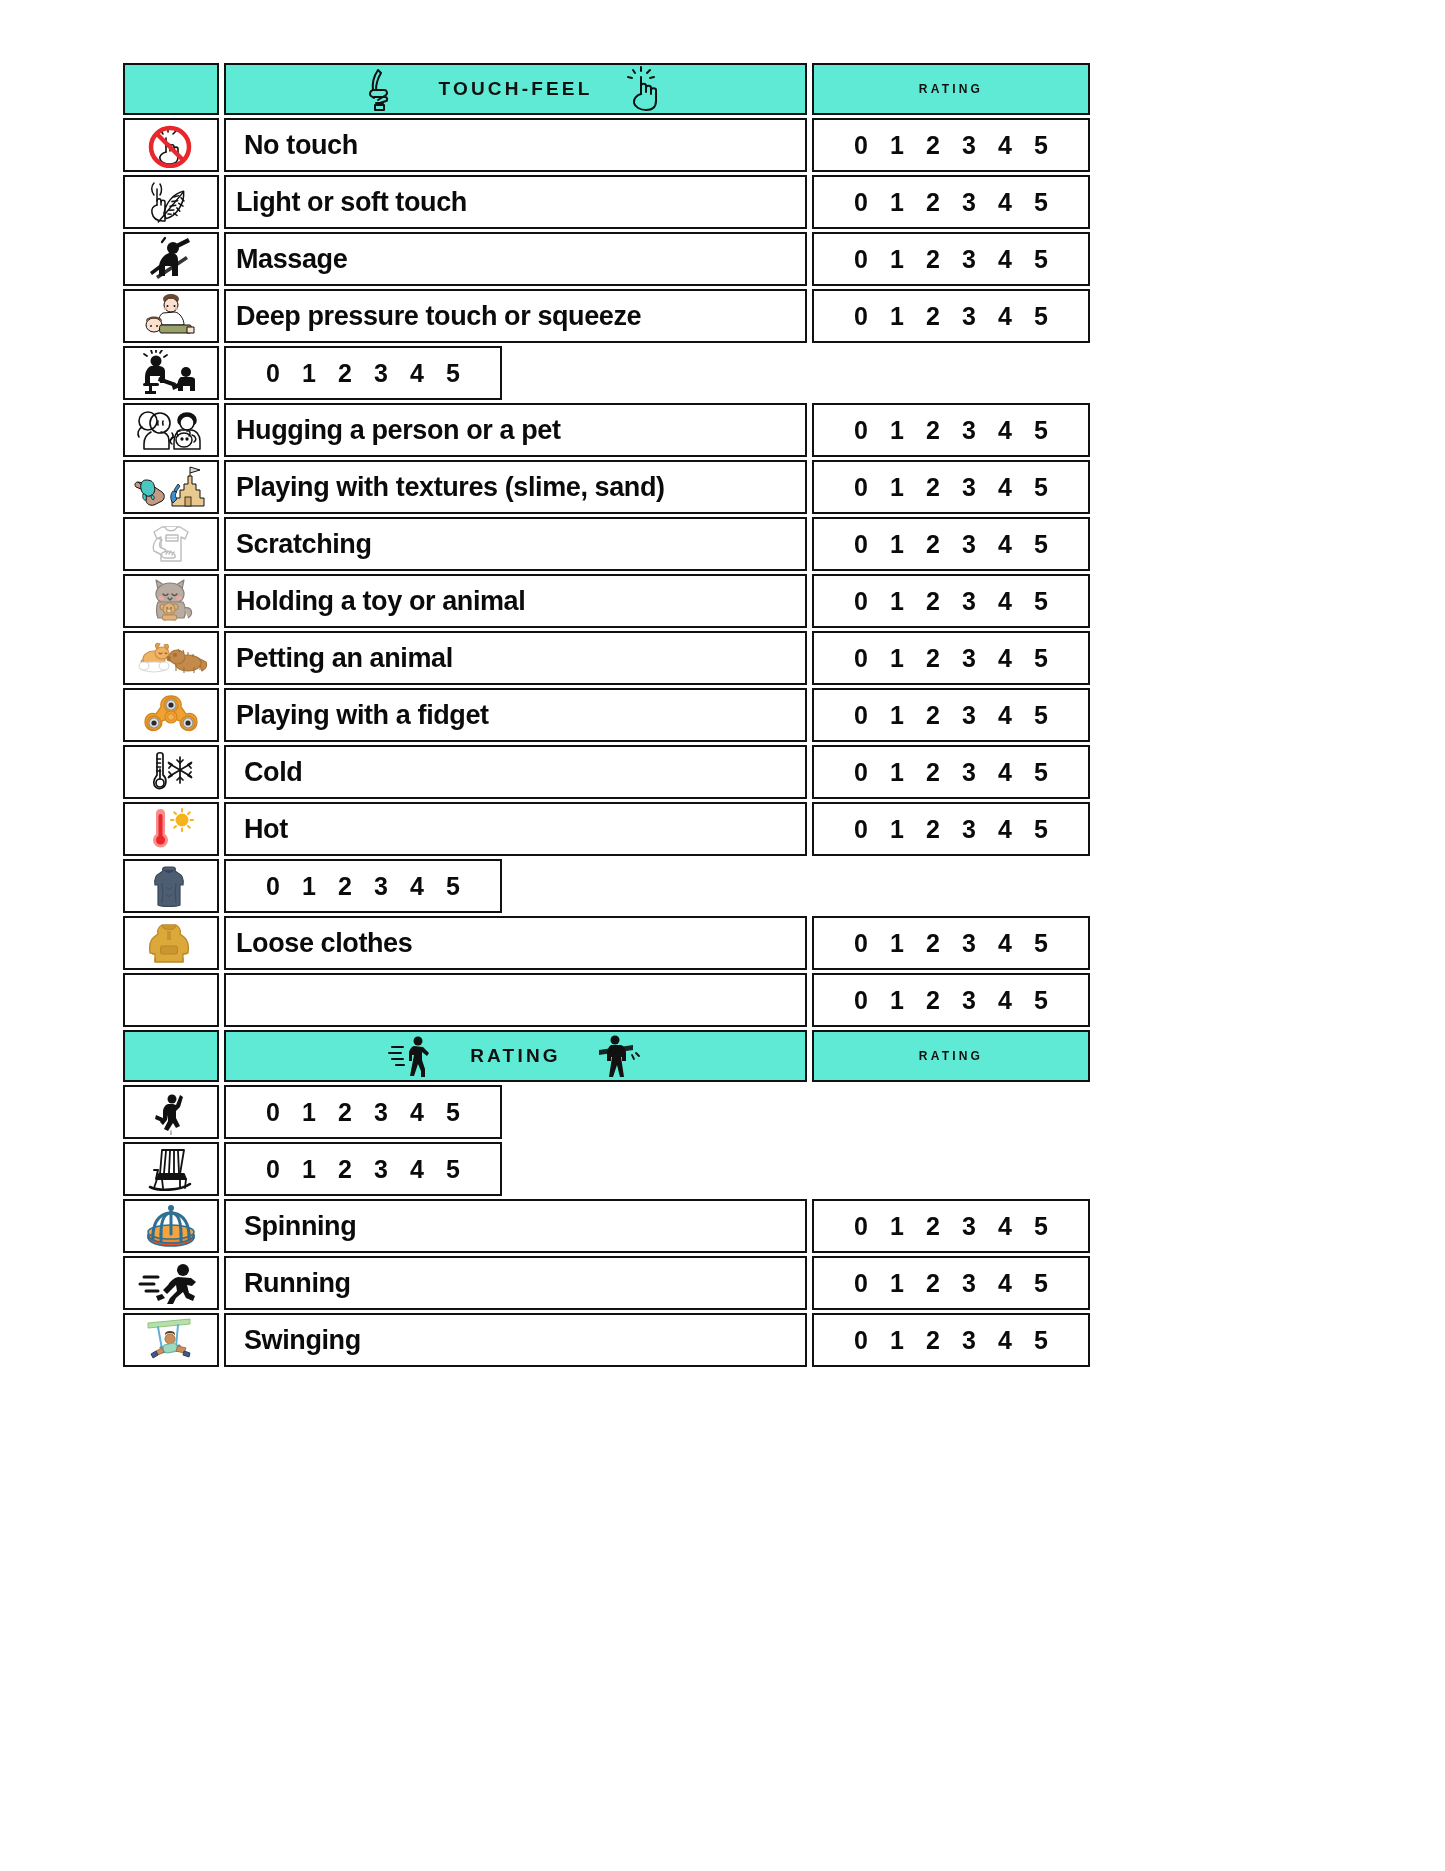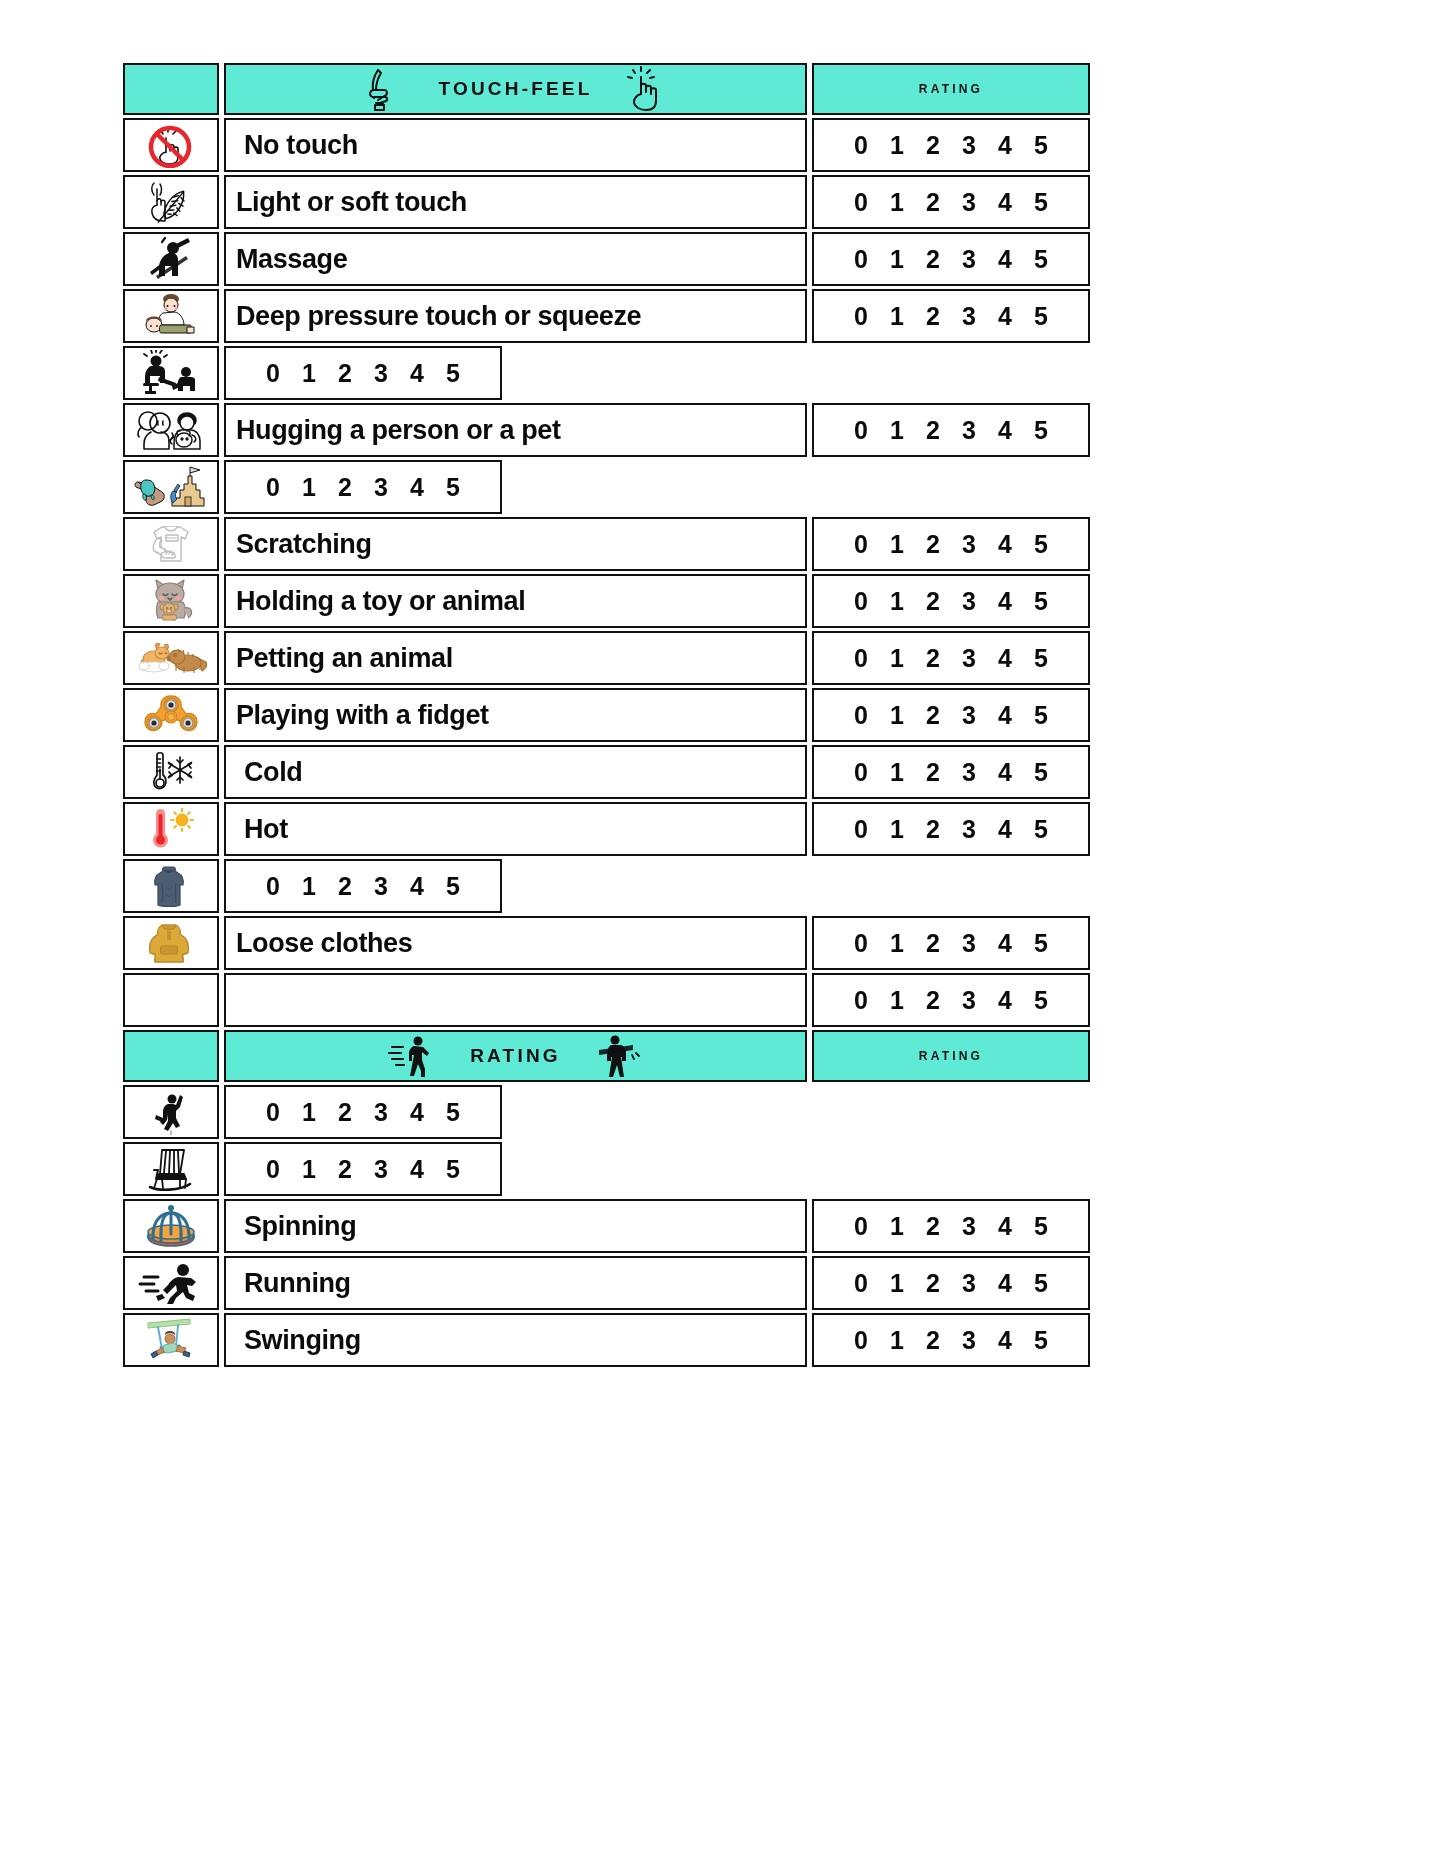--- a/index.html
+++ b/index.html
@@ -387,20 +387,23 @@
             <g>
               <path d="M40 42 L72 42 L72 34 L68 34 L68 26 L64 26 L64 20 L60 20 L60 12 L56 12 L56 20 L52 20 L52 26 L48 26 L48 34 L40 34 Z" fill="#e8c98f" stroke="#111" stroke-width="1"></path>
               <path d="M58 12 L58 3 L68 6 L58 9" fill="#d6ded0" stroke="#111" stroke-width="1"></path>
               <rect x="53" y="33" width="6" height="9" fill="#d4ab6a" stroke="#111" stroke-width="0.8"></rect>
               <path d="M42 26 L46 20 L48 22 L44 28 Z" fill="#3f8fd0" stroke="#111" stroke-width="0.8"></path>
               <path d="M41 27 C38 30 38 36 41 39 L45 35 C43 33 43 29 45 28 Z" fill="#3f8fd0" stroke="#111" stroke-width="0.8"></path>
             </g>
           </svg>
         </span>
       </div>
+      <div class="cell c-label">
+        <span class="item-label">Playing with textures (slime, sand)</span>
+      </div>
       <div class="cell c-rating">
         <div class="scale">
           <span class="num">0</span>
           <span class="num">1</span>
           <span class="num">2</span>
           <span class="num">3</span>
           <span class="num">4</span>
           <span class="num">5</span>
         </div>
       </div>

